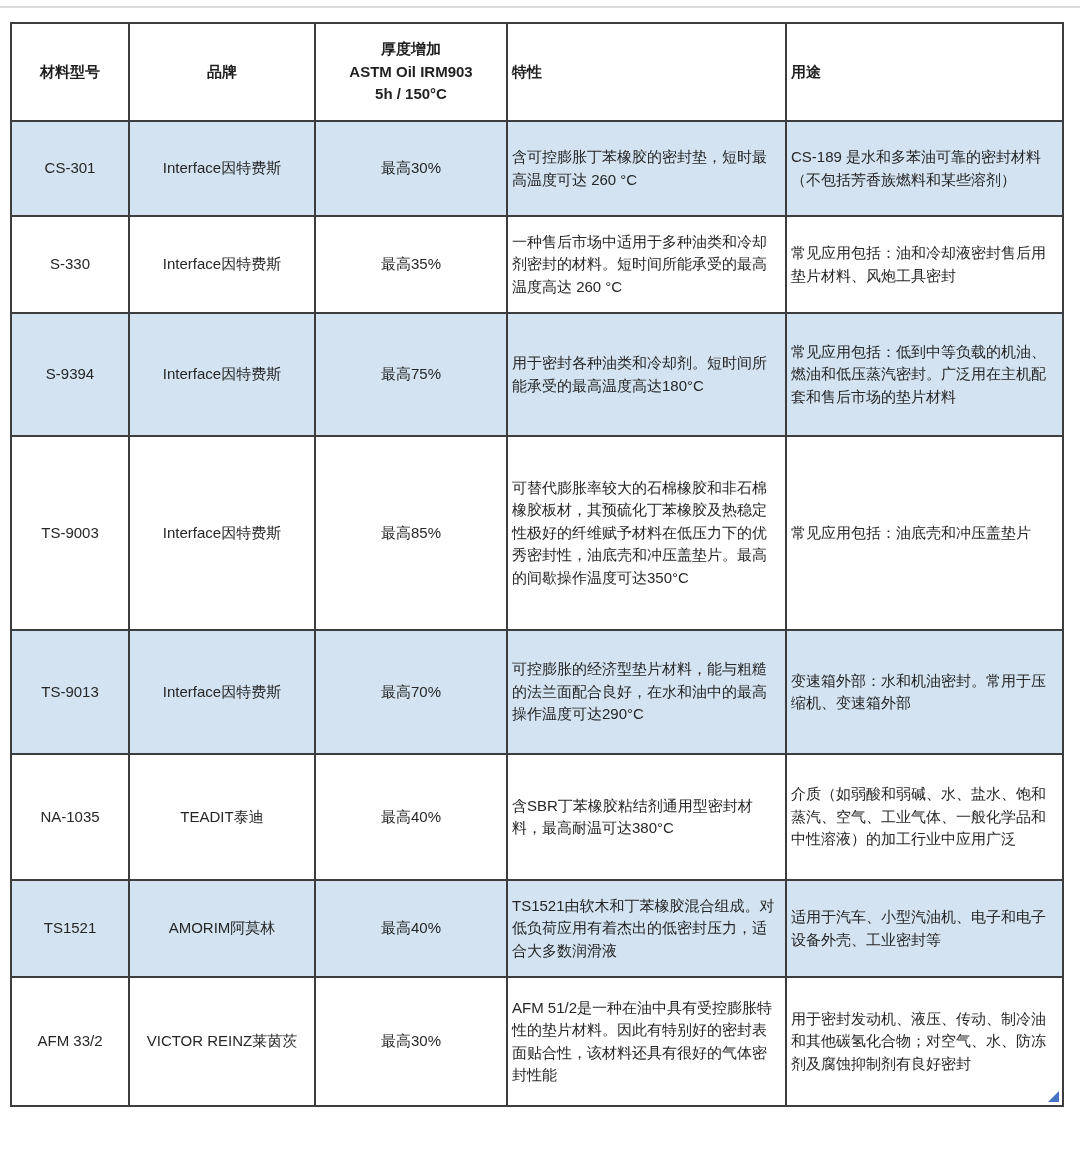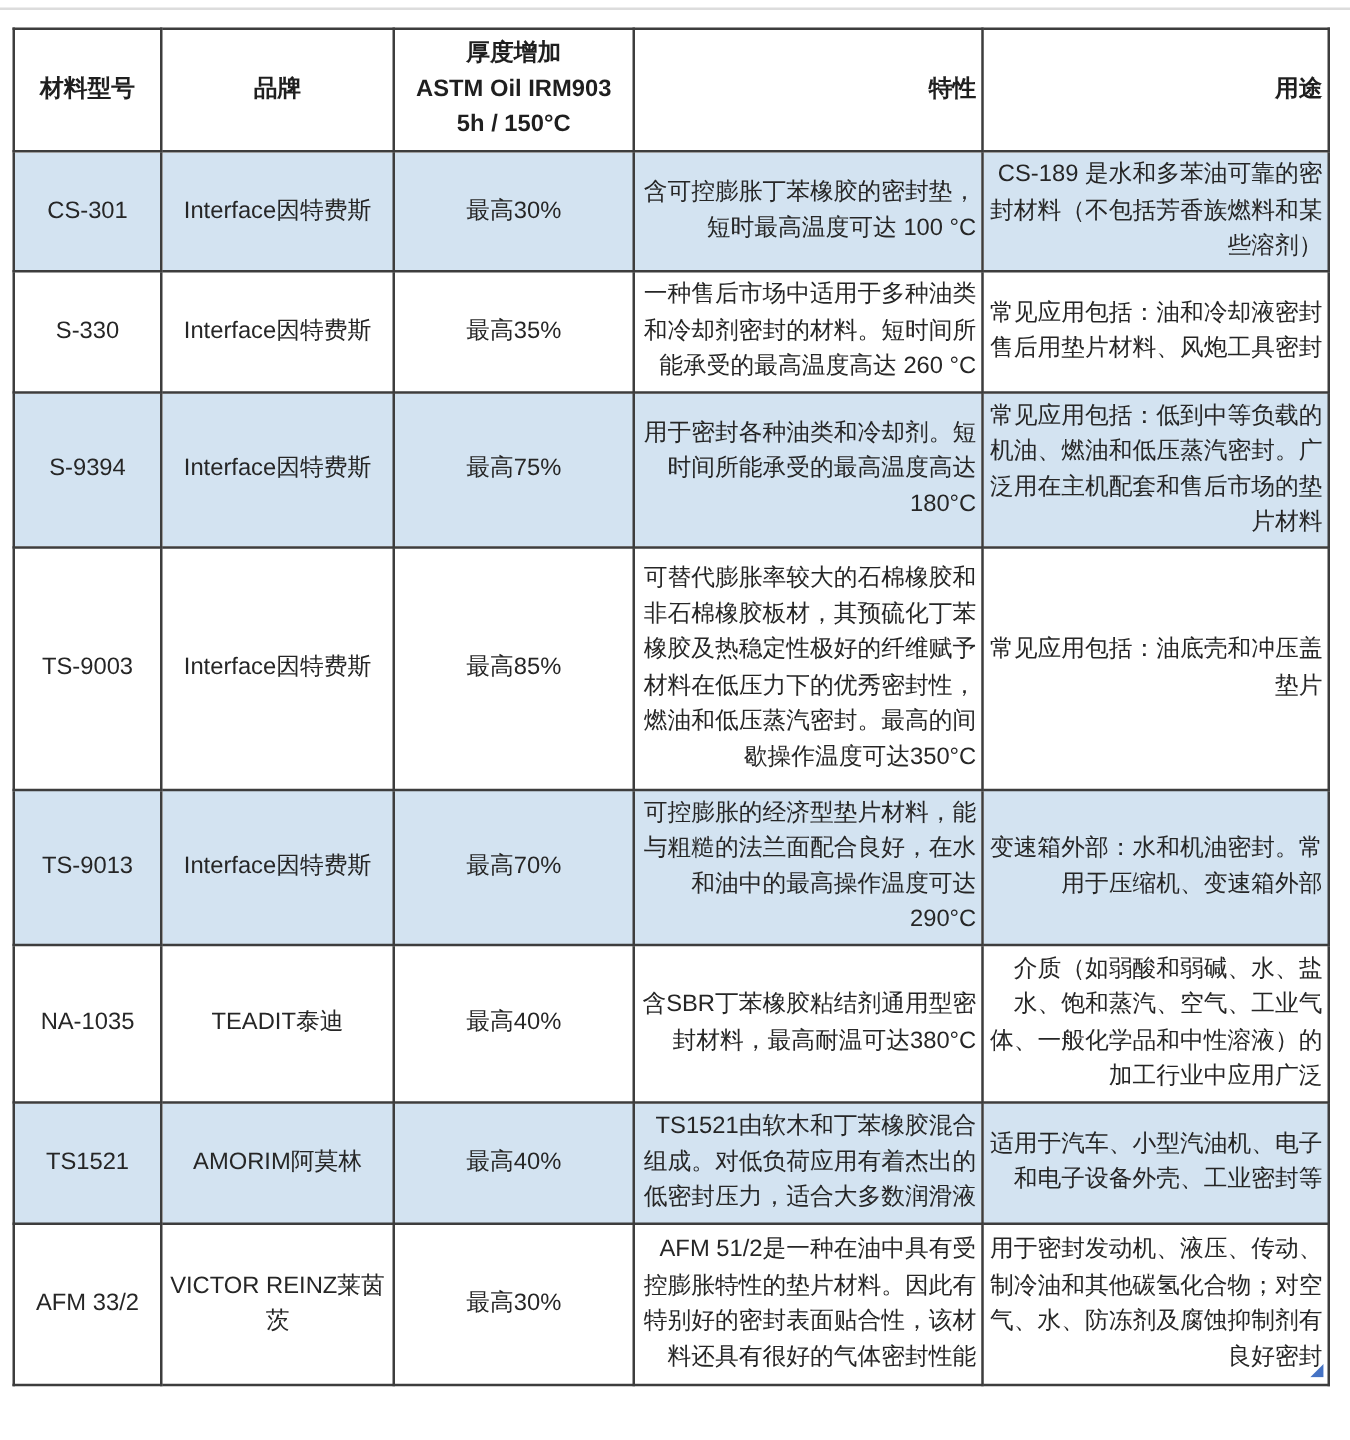--- a/index.html
+++ b/index.html
@@ -29,33 +29,33 @@
     width: 1052px;
   }
   table.materials {
     border-collapse: collapse;
     table-layout: fixed;
     width: 1052px;
   }
   table.materials th,
   table.materials td {
     border: 2px solid #3d3d3d;
-    font-size: 19px;
+    font-size: 15px;
     line-height: 1.5;
     vertical-align: middle;
     overflow: hidden;
     padding: 4px;
   }
   table.materials th {
     font-weight: bold;
     color: #1f1f1f;
     background: #ffffff;
   }
   .al-c { text-align: center; }
-  .al-l { text-align: right; padding: 6px 6px 6px 8px; }
+  .al-l { text-align: left; padding: 6px 6px 6px 8px; }
   .th-pre { white-space: pre-line; }
   tr.row-blue td { background: #d3e3f1; }
   tr.row-white td { background: #ffffff; }
   .corner-marker {
     position: absolute;
     left: 1048px;
     top: 1091px;
     width: 11px;
     height: 11px;
     background: #4472c4;
@@ -85,42 +85,42 @@
 5h / 150°C</th>
         <th class="al-l">特性</th>
         <th class="al-l">用途</th>
       </tr>
     </thead>
     <tbody>
       <tr class="row-blue" style="height:95px">
         <td class="al-c">CS-301</td>
         <td class="al-c">Interface因特费斯</td>
         <td class="al-c">最高30%</td>
-        <td class="al-l">含可控膨胀丁苯橡胶的密封垫，短时最高温度可达 100 °C</td>
+        <td class="al-l">含可控膨胀丁苯橡胶的密封垫，短时最高温度可达 260 °C</td>
         <td class="al-l">CS-189 是水和多苯油可靠的密封材料（不包括芳香族燃料和某些溶剂）</td>
       </tr>
       <tr class="row-white" style="height:97px">
         <td class="al-c">S-330</td>
         <td class="al-c">Interface因特费斯</td>
         <td class="al-c">最高35%</td>
         <td class="al-l">一种售后市场中适用于多种油类和冷却剂密封的材料。短时间所能承受的最高温度高达 260 °C</td>
         <td class="al-l">常见应用包括：油和冷却液密封售后用垫片材料、风炮工具密封</td>
       </tr>
       <tr class="row-blue" style="height:123px">
         <td class="al-c">S-9394</td>
         <td class="al-c">Interface因特费斯</td>
         <td class="al-c">最高75%</td>
         <td class="al-l">用于密封各种油类和冷却剂。短时间所能承受的最高温度高达180°C</td>
         <td class="al-l">常见应用包括：低到中等负载的机油、燃油和低压蒸汽密封。广泛用在主机配套和售后市场的垫片材料</td>
       </tr>
       <tr class="row-white" style="height:194px">
         <td class="al-c">TS-9003</td>
         <td class="al-c">Interface因特费斯</td>
         <td class="al-c">最高85%</td>
-        <td class="al-l">可替代膨胀率较大的石棉橡胶和非石棉橡胶板材，其预硫化丁苯橡胶及热稳定性极好的纤维赋予材料在低压力下的优秀密封性，燃油和低压蒸汽密封。最高的间歇操作温度可达350°C</td>
+        <td class="al-l">可替代膨胀率较大的石棉橡胶和非石棉橡胶板材，其预硫化丁苯橡胶及热稳定性极好的纤维赋予材料在低压力下的优秀密封性，油底壳和冲压盖垫片。最高的间歇操作温度可达350°C</td>
         <td class="al-l">常见应用包括：油底壳和冲压盖垫片</td>
       </tr>
       <tr class="row-blue" style="height:124px">
         <td class="al-c">TS-9013</td>
         <td class="al-c">Interface因特费斯</td>
         <td class="al-c">最高70%</td>
         <td class="al-l">可控膨胀的经济型垫片材料，能与粗糙的法兰面配合良好，在水和油中的最高操作温度可达290°C</td>
         <td class="al-l">变速箱外部：水和机油密封。常用于压缩机、变速箱外部</td>
       </tr>
       <tr class="row-white" style="height:126px">

